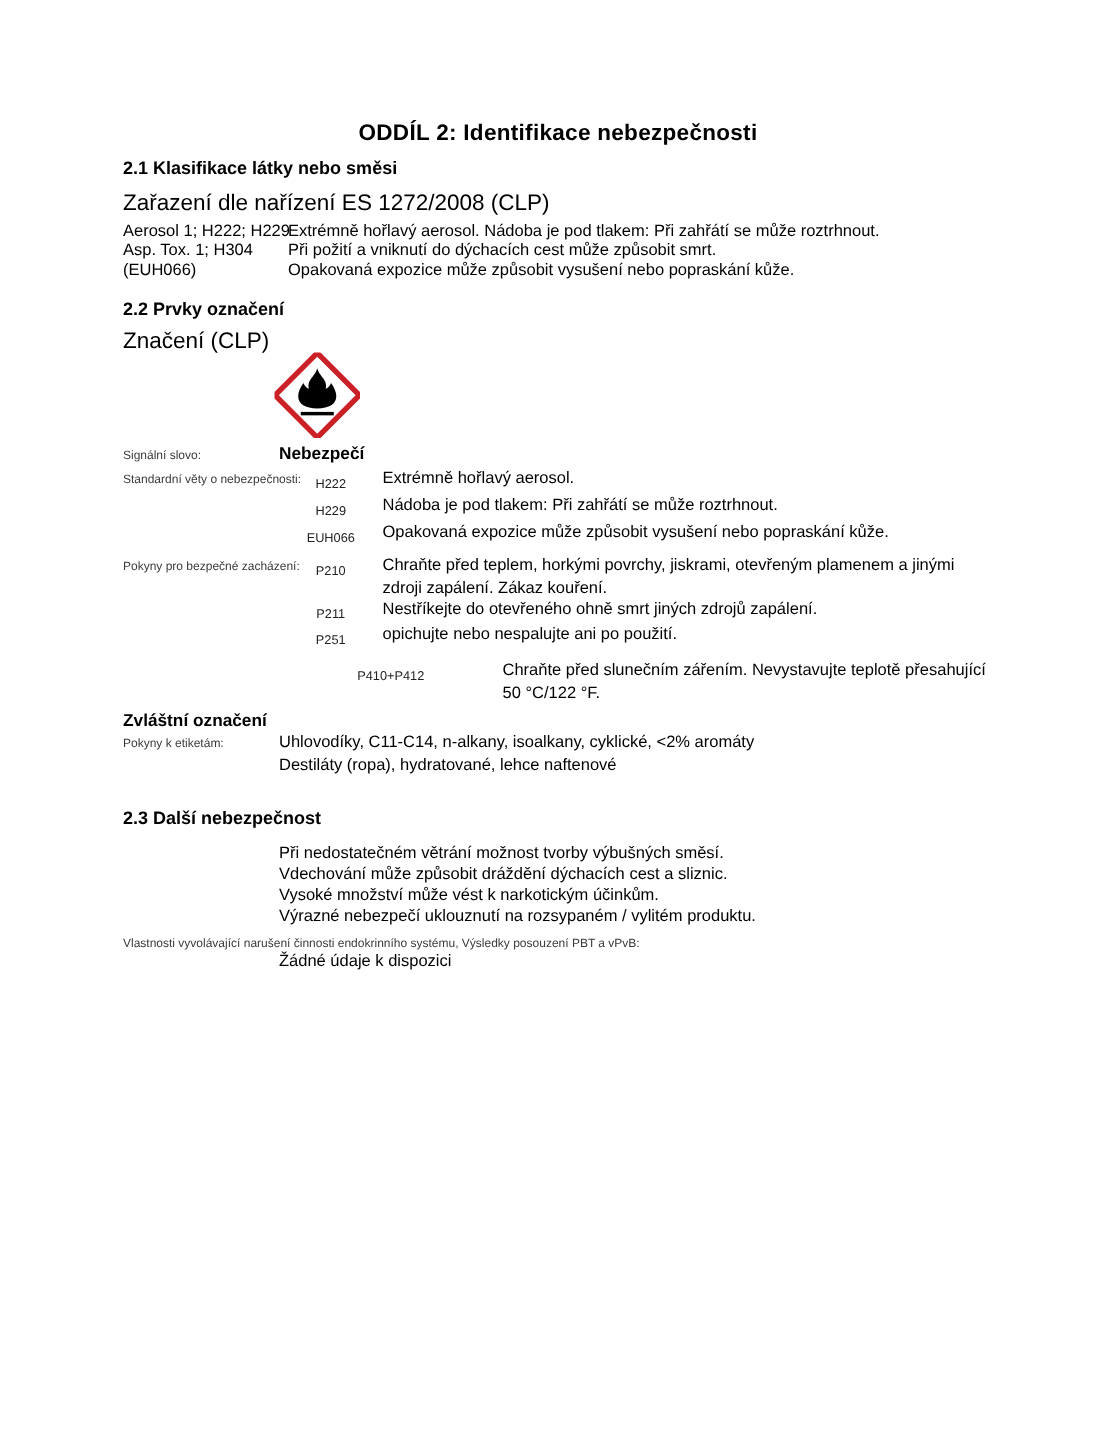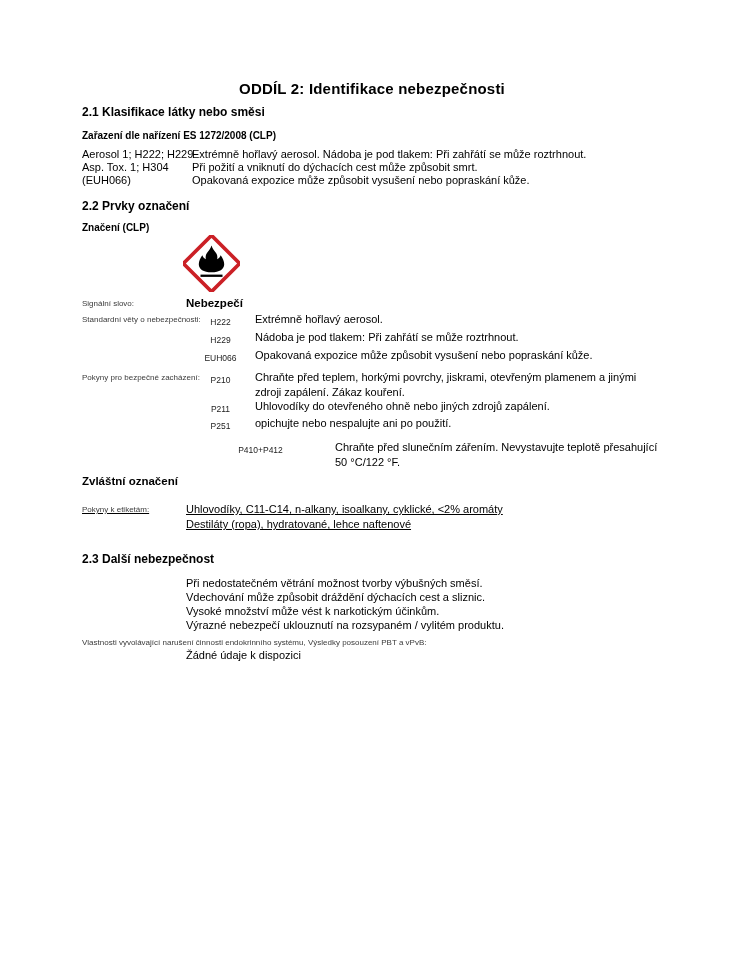--- a/index.html
+++ b/index.html
@@ -25,22 +25,22 @@
     line-height: 18px;
     letter-spacing: 0.2px;
   }
   .h-section {
     font-size: 12px;
     font-weight: bold;
     line-height: 14px;
     margin-top: 7px;
   }
   .h-sub {
-    font-size: 10px;
-    font-weight: bold;
+    font-size: 15px;
+    font-weight: normal;
     line-height: 14px;
     margin-top: 10px;
   }
   .mt5  { margin-top: 20px; }
   .mt12 { margin-top: 12px; }
   .mt8  { margin-top: 8px; }
 
   
   .rows21 { margin-top: 5px; }
   .row21 { display: flex; font-size: 11px; line-height: 13px; }
@@ -72,21 +72,21 @@
     font-size: 8.5px; color: #222;
     padding-top: 3px; white-space: nowrap; text-align: center;
   }
   .code-row .desc { flex: 1; line-height: 14.5px; }
   .lh14 .desc, .lh14 { line-height: 14px; }
   .mt7 { margin-top: 7px; gap: 40px; }
   .mt4 { margin-top: 4px; }
 
   
   .h-special { font-size: 11.5px; font-weight: bold; line-height: 14px; margin-top: 5px; }
-  .etiket-row { display: flex; margin-top: 14px; text-decoration: underline; }
+  .etiket-row { display: flex; margin-top: 0; }
   .etiket-row .side-label { width: 104px; flex: none; padding-top: 3px; }
   .etiket-lines { flex: 1; font-size: 11px; line-height: 15px; }
 
   
   .para23 { margin-left: 104px; margin-top: 10px; font-size: 11px; line-height: 14px; }
   .endocrine-label { margin-top: 6px; font-size: 8px; color: #3a3a3a; line-height: 9px; white-space: nowrap; }
   .endocrine-value { margin-left: 104px; font-size: 11px; line-height: 14px; margin-top: 1px; }
 </style>
 </head>
 <body>
@@ -150,21 +150,21 @@
 
     <div class="code-block mt4">
       <div class="code-row">
         <div class="side-label">Pokyny pro bezpečné zacházení:</div>
         <div class="code">P210</div>
         <div class="desc">Chraňte před teplem, horkými povrchy, jiskrami, otevřeným plamenem a jinými zdroji zapálení. Zákaz kouření.</div>
       </div>
       <div class="code-row lh14">
         <div class="side-label"></div>
         <div class="code">P211</div>
-        <div class="desc">Uhlovodíky do otevřeného ohně nebo jiných zdrojů zapálení.</div>
+        <div class="desc">Nestříkejte do otevřeného ohně smrt jiných zdrojů zapálení.</div>
       </div>
       <div class="code-row lh14">
         <div class="side-label"></div>
         <div class="code">P251</div>
         <div class="desc">opichujte nebo nespalujte ani po použití.</div>
       </div>
       <div class="code-row mt7">
         <div class="side-label"></div>
         <div class="code">P410+P412</div>
         <div class="desc">Chraňte před slunečním zářením. Nevystavujte teplotě přesahující 50 °C/122 °F.</div>

